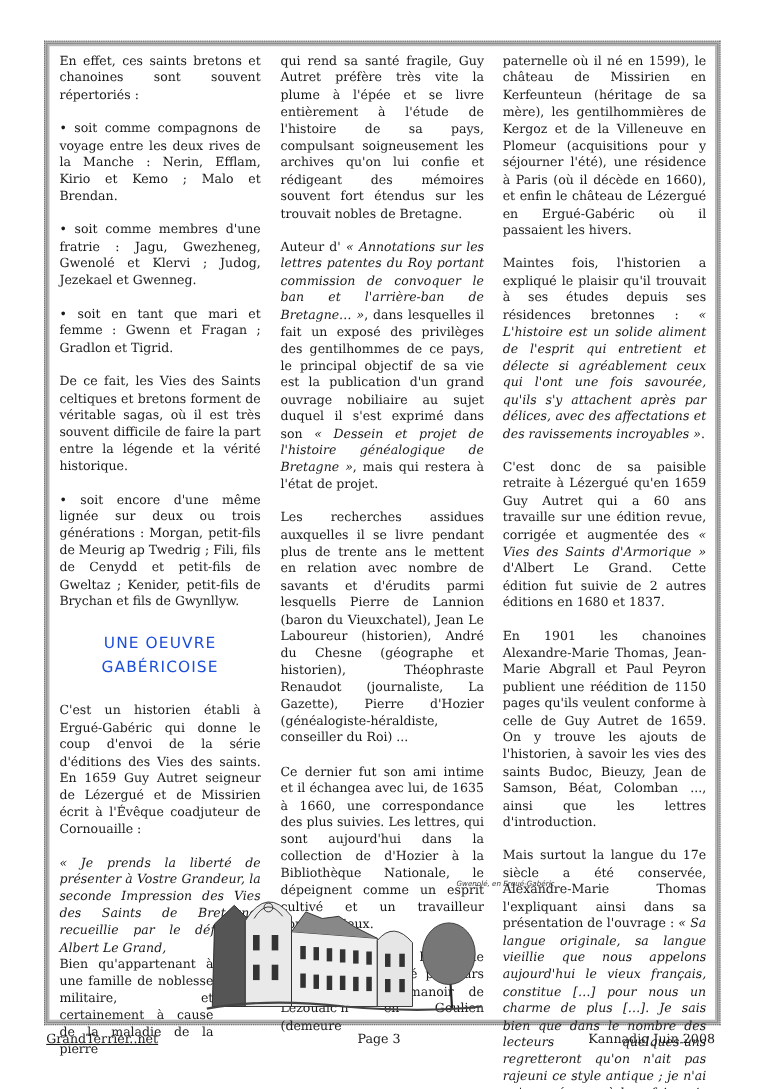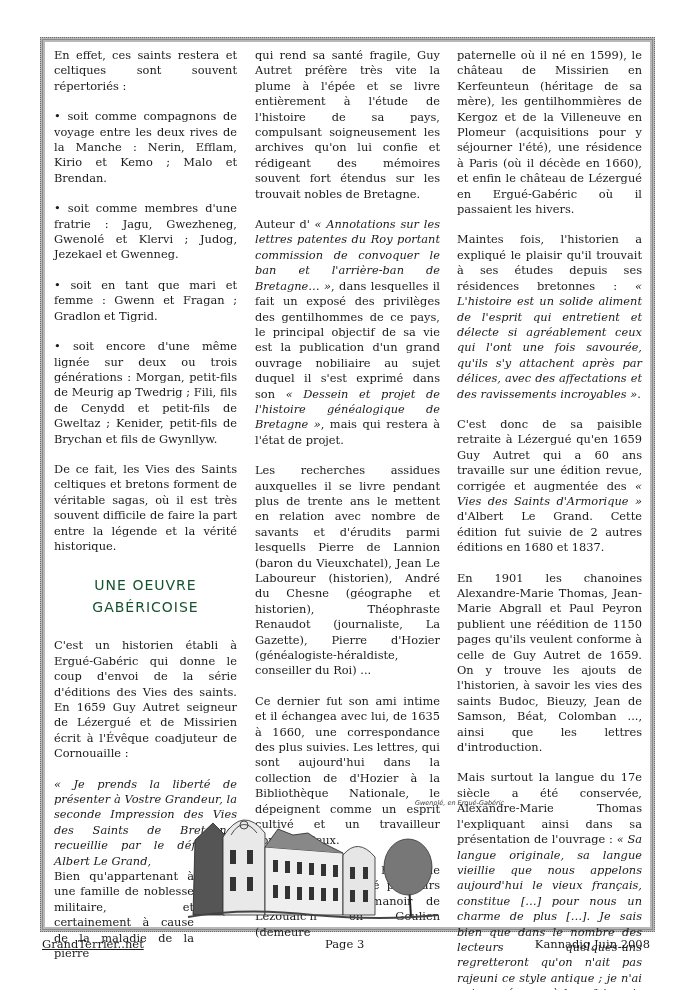--- a/index.html
+++ b/index.html
@@ -8,42 +8,42 @@
   .frame { position:absolute; left:40px; top:37px; width:615px; height:895px;
            box-sizing:border-box; border:5px solid #b8b8b8;
            outline:1px solid #8a8a8a; outline-offset:-3px; }
   .frame::before { content:""; position:absolute; inset:-5px; border:1px dotted #6a6a6a; pointer-events:none; }
   .col { position:absolute; top:48px; font-size:11.4px; line-height:15.4px; text-align:justify; }
   .col p { margin:0 0 15px 0; }
   .col-left { left:54px; width:183px; }
   .col-mid  { left:255px; width:185px; }
   .col-right{ left:457px; width:185px; }
   .it { font-style:italic; }
-  .heading { font-family:"DejaVu Sans", sans-serif; color:#14532d; text-align:center;
+  .heading { font-family:"DejaVu Sans", sans-serif; color:#1d4ed8; text-align:center;
              font-size:14px; line-height:22px; letter-spacing:1px; margin:20px 0 20px 0;
              font-weight:normal; }
   .narrow { width:140px; }
   .engraving { position:absolute; left:183px; top:795px; width:262px; height:130px; }
   .caption { position:absolute; left:415px; top:799px; font-size:6.5px; font-style:italic;
              font-family:"DejaVu Sans", sans-serif; color:#333; }
   .footer { position:absolute; top:937px; font-size:11.5px; font-family:"DejaVu Serif", serif; }
   .f-left { left:42px;text-decoration:underline; } .f-mid { left:325px;text-align:center; } .f-right { right:50px; }
 </style>
 </head>
 <body>
 
 <div class="frame"></div>
 
 <div class="col col-left">
-  <p>En effet, ces saints restera et celtiques sont souvent répertoriés :</p>
+  <p>En effet, ces saints bretons et chanoines sont souvent répertoriés :</p>
   <p>• soit comme compagnons de voyage entre les deux rives de la Manche : Nerin, Efflam, Kirio et Kemo ; Malo et Brendan.</p>
   <p>• soit comme membres d'une fratrie : Jagu, Gwezheneg, Gwenolé et Klervi ; Judog, Jezekael et Gwenneg.</p>
   <p>• soit en tant que mari et femme : Gwenn et Fragan ; Gradlon et Tigrid.</p>
+  <p>De ce fait, les Vies des Saints celtiques et bretons forment de véritable sagas, où il est très souvent difficile de faire la part entre la légende et la vérité historique.</p>
   <p>• soit encore d'une même lignée sur deux ou trois générations : Morgan, petit-fils de Meurig ap Twedrig ; Fili, fils de Cenydd et petit-fils de Gweltaz ; Kenider, petit-fils de Brychan et fils de Gwynllyw.</p>
-  <p>De ce fait, les Vies des Saints celtiques et bretons forment de véritable sagas, où il est très souvent difficile de faire la part entre la légende et la vérité historique.</p>
   <div class="heading">
     <div>UNE OEUVRE</div>
     <div>GABÉRICOISE</div>
   </div>
   <p>C'est un historien établi à Ergué-Gabéric qui donne le coup d'envoi de la série d'éditions des Vies des saints. En 1659 Guy Autret seigneur de Lézergué et de Missirien écrit à l'Évêque coadjuteur de Cornouaille :</p>
   <p style="margin-bottom:0" class="it">« Je prends la liberté de présenter à Vostre Grandeur, la seconde Impression des Vies des Saints de Bretagne, recueillie par le défunt P. Albert Le Grand,</p>
   <p class="narrow">Bien qu'appartenant à une famille de noblesse militaire, et certainement à cause de la maladie de la pierre</p>
 </div>
 
 <div class="col col-mid">

